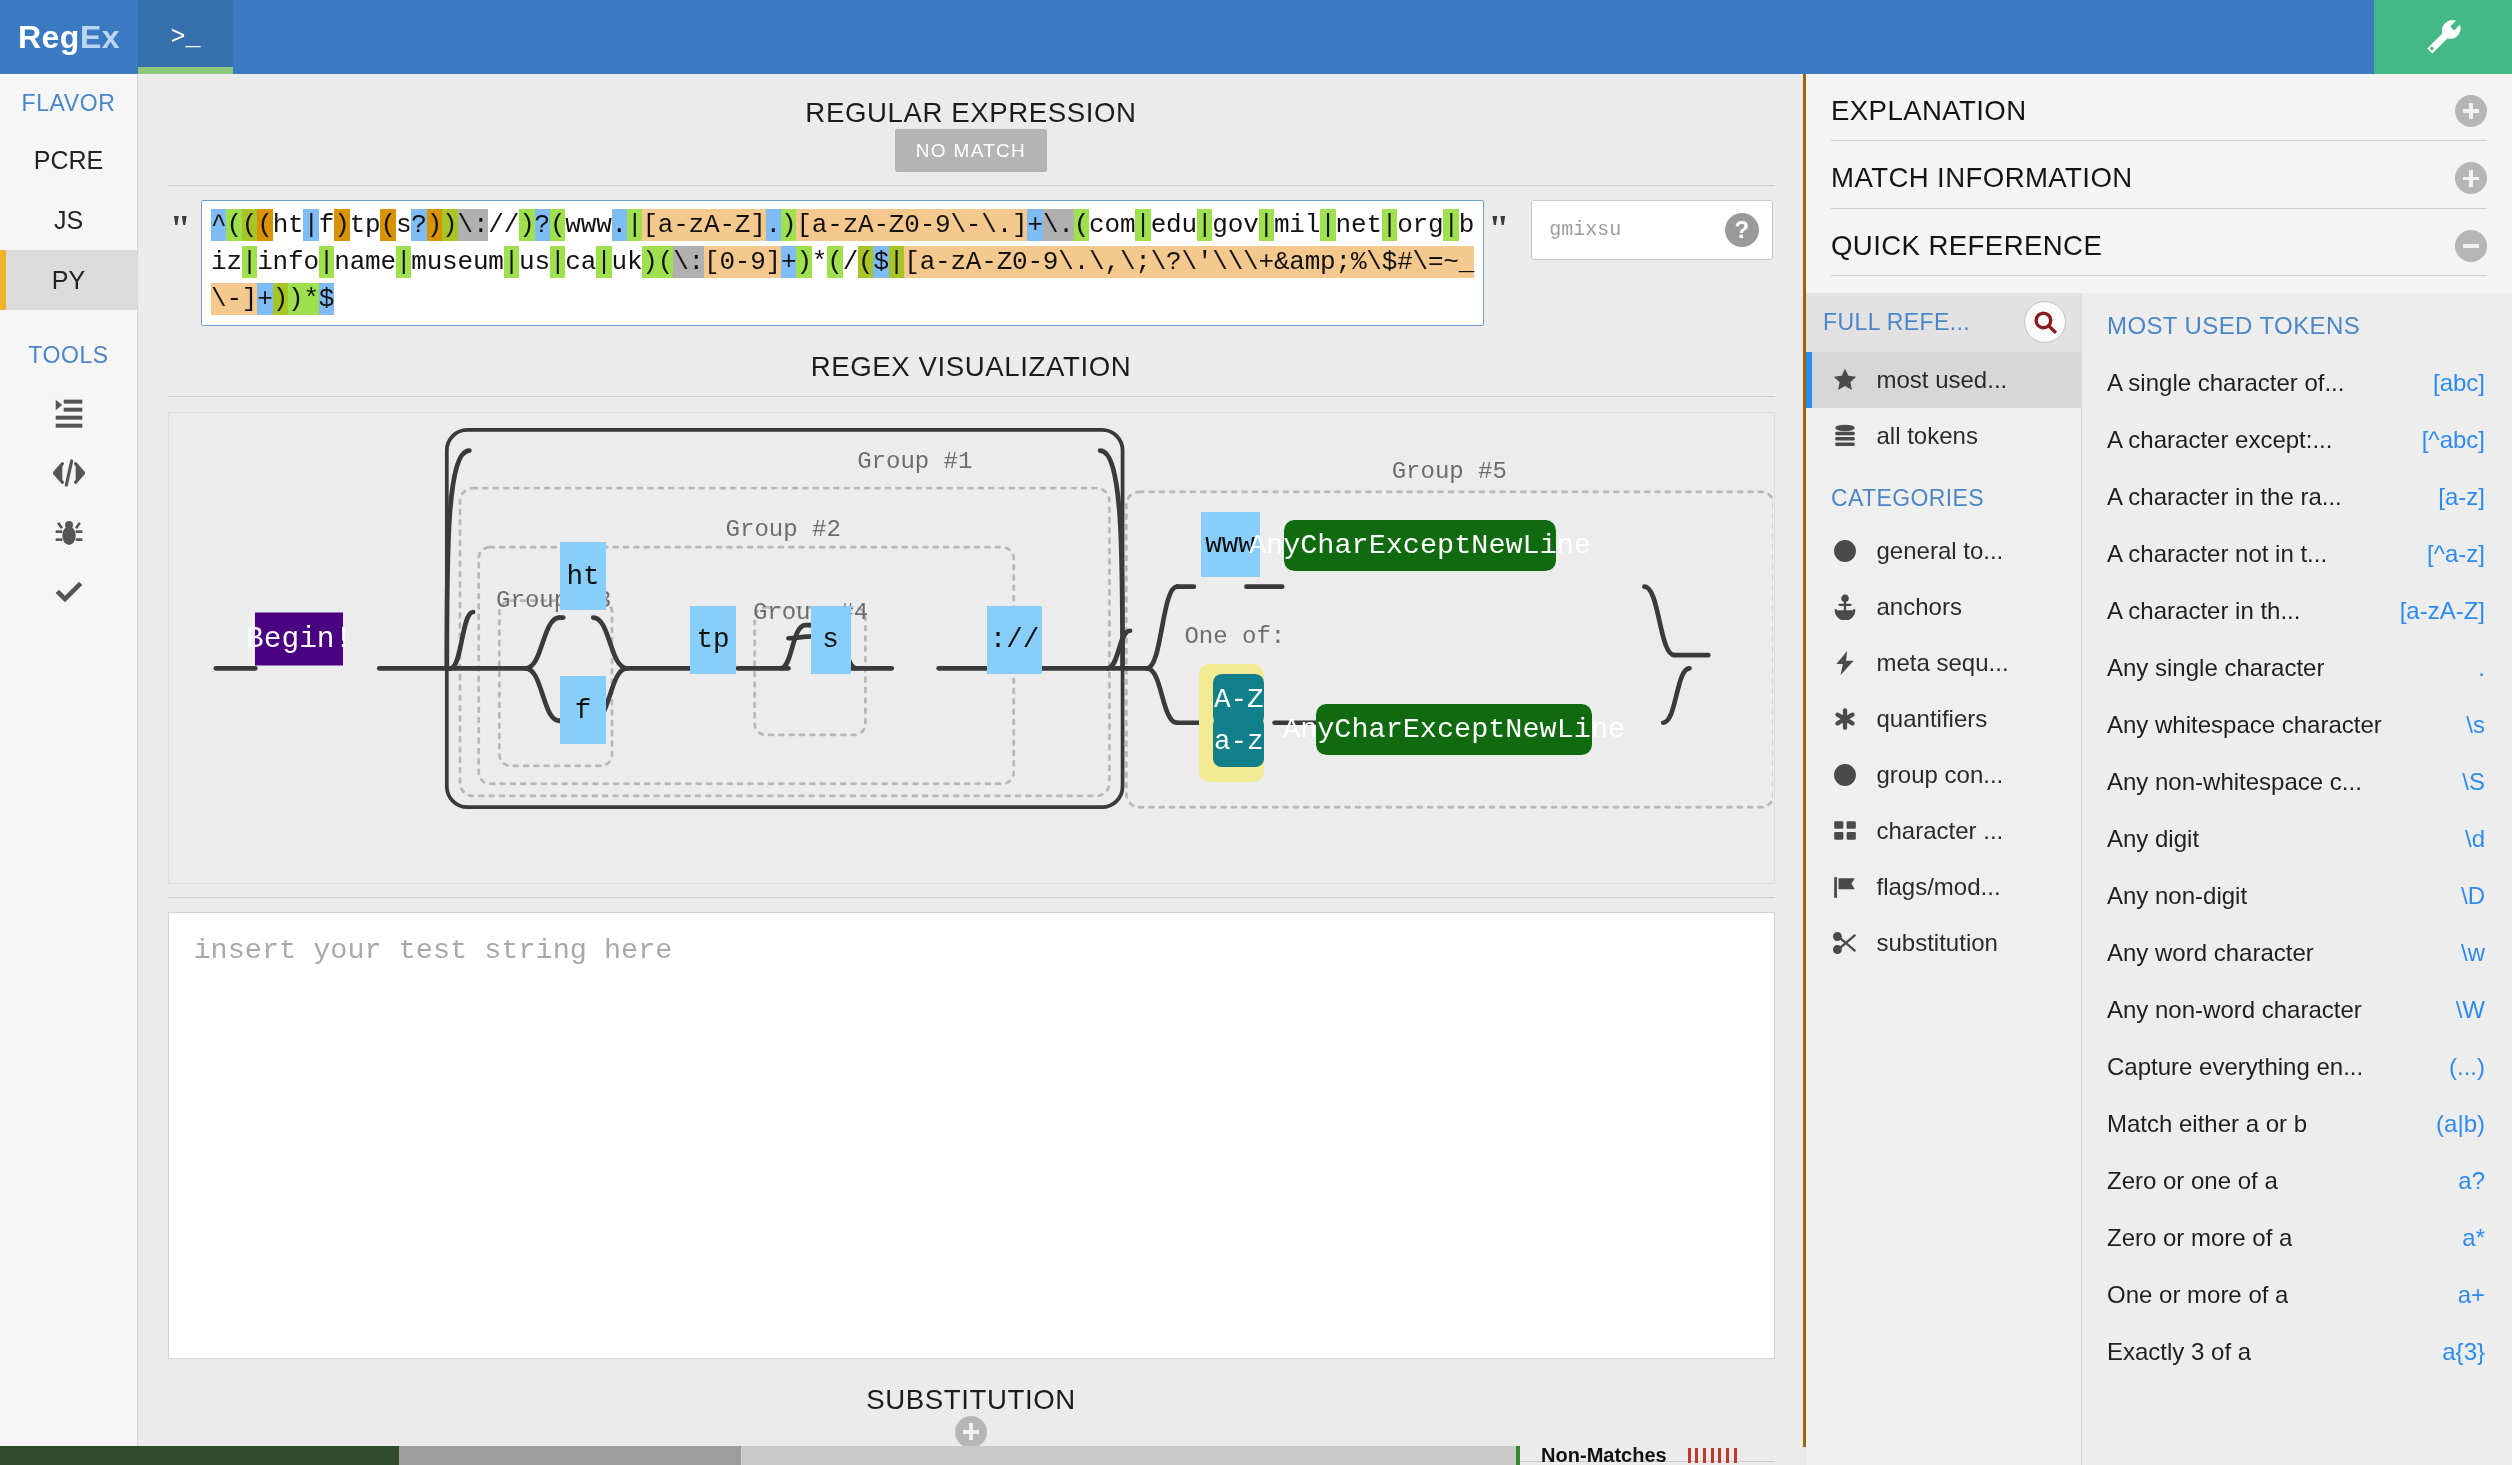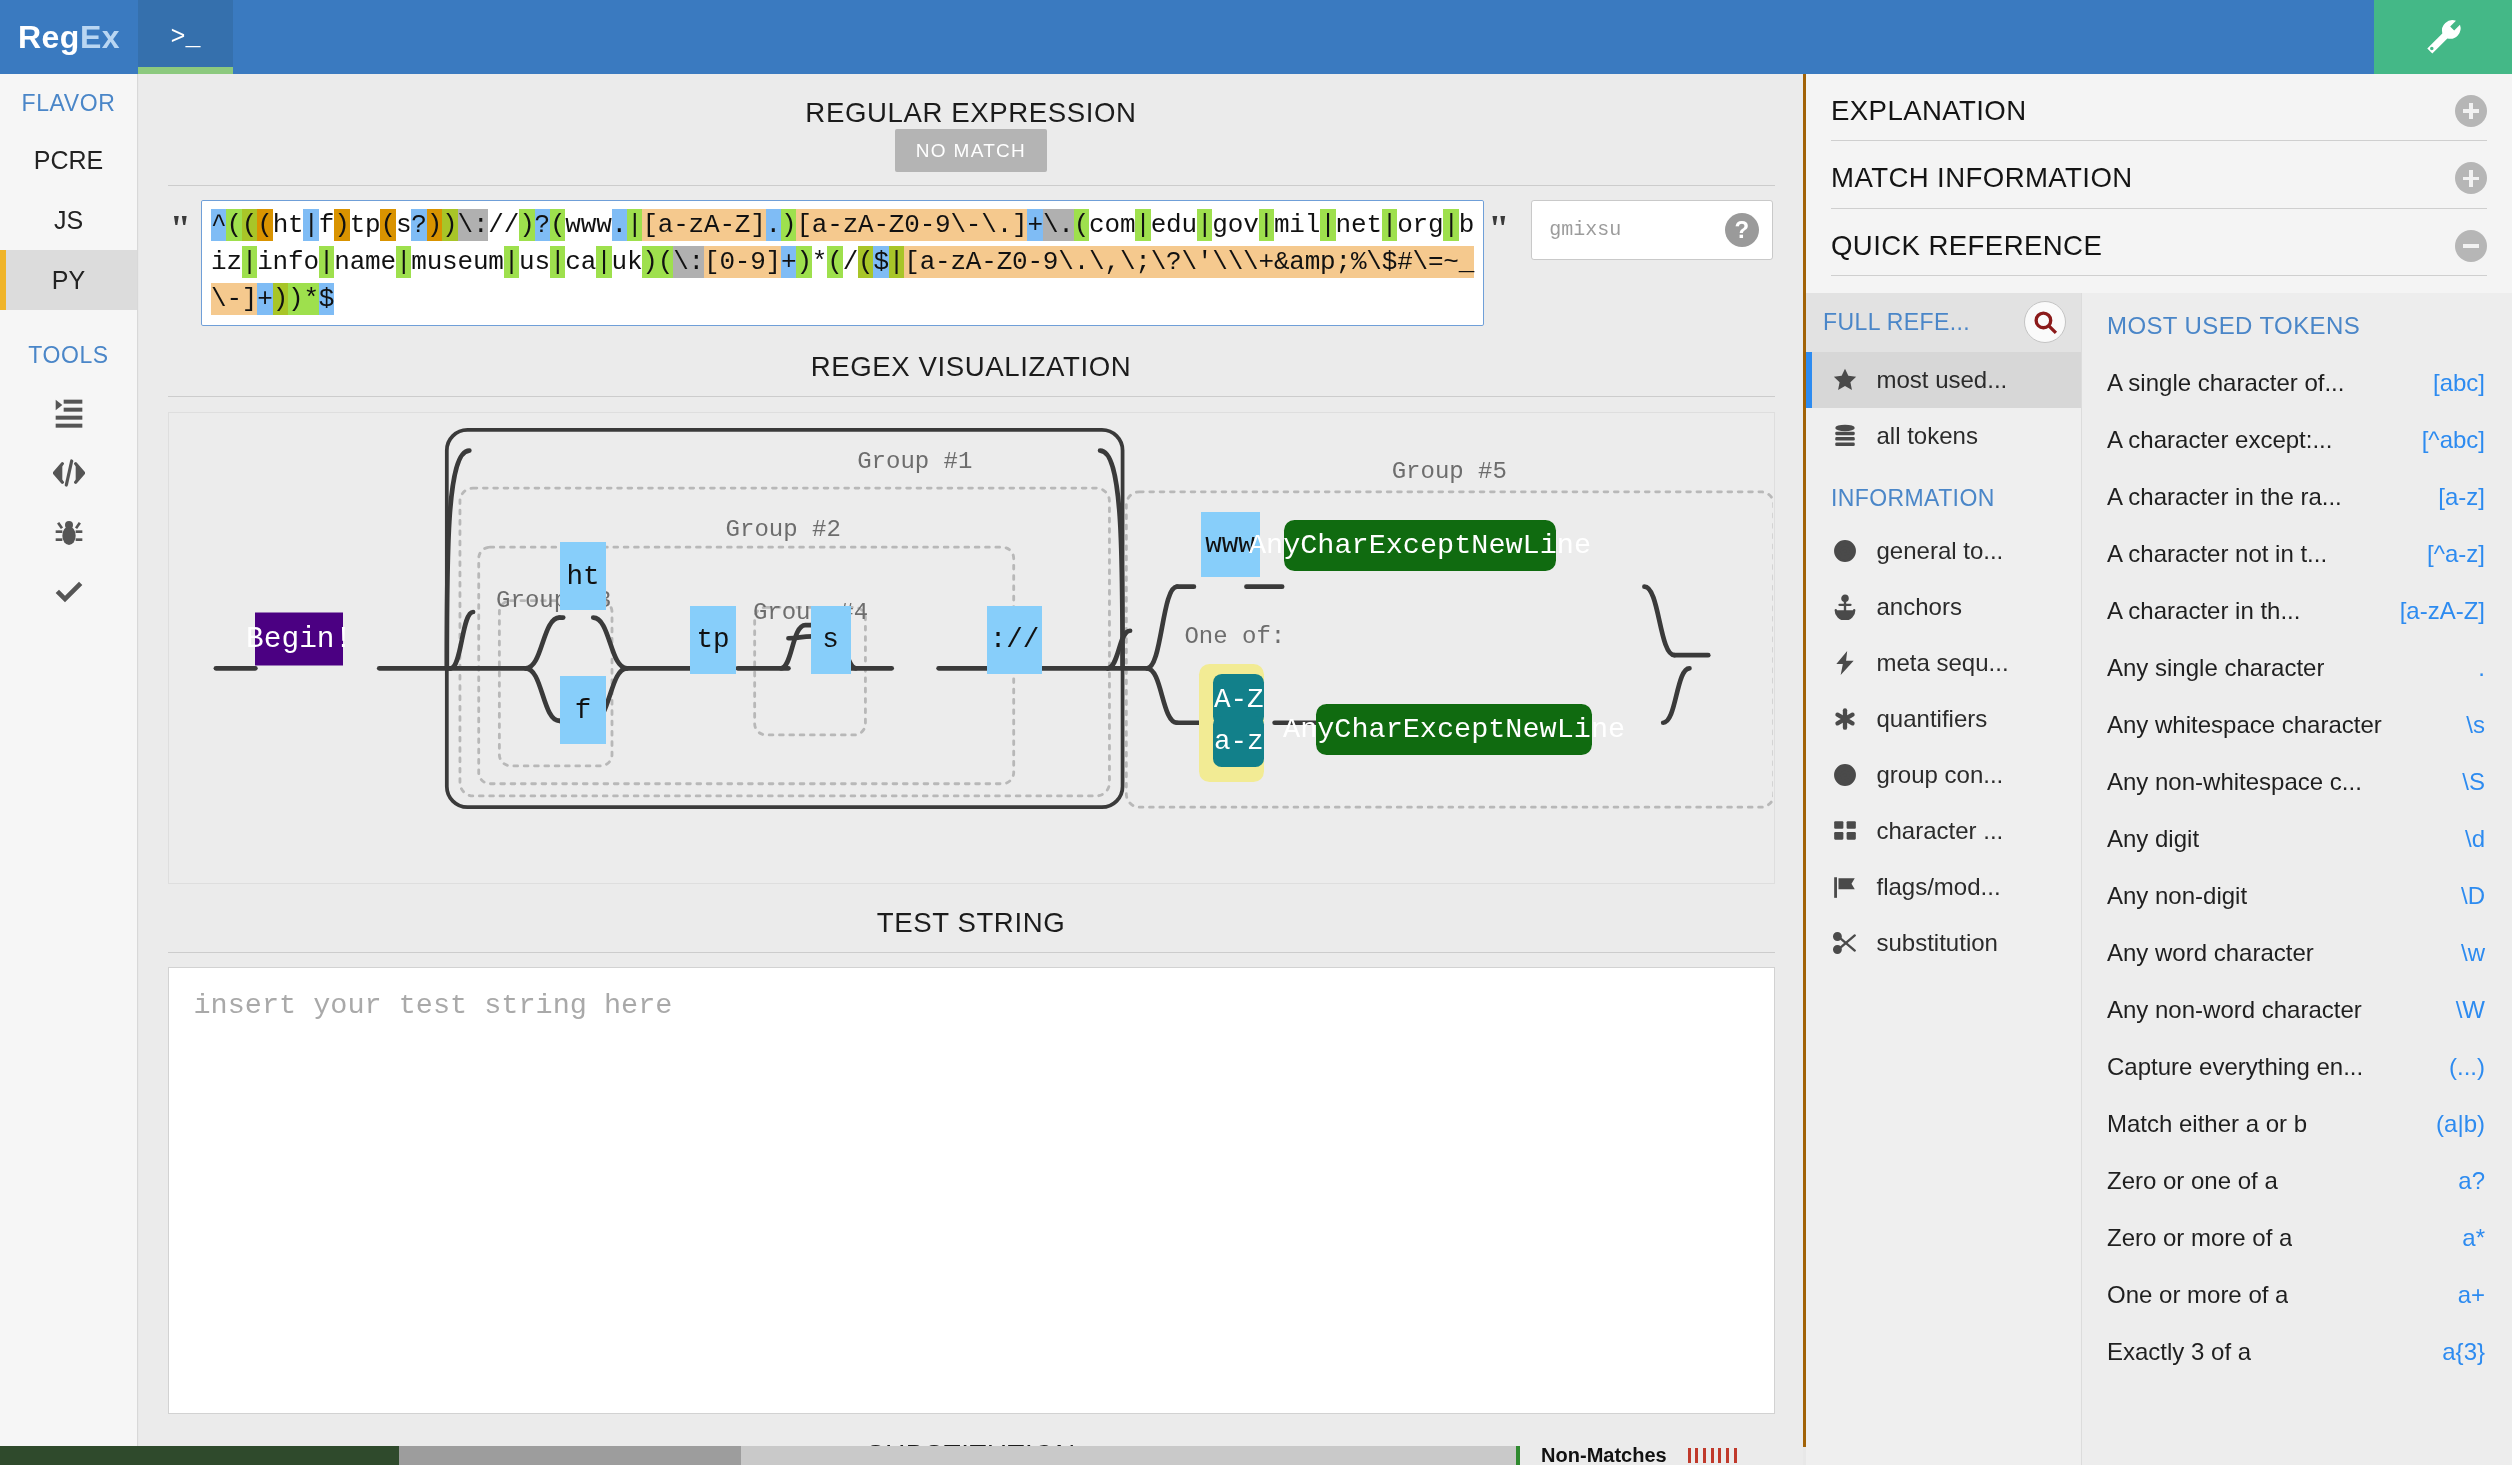--- a/index.html
+++ b/index.html
@@ -406,23 +406,20 @@
       <span>A-Z</span>
     </div>
     <div class="node n-teal" style="left:65.1%; top:64.5%; width:51px; height:51px;">
       <span>a-z</span>
     </div>
     <div class="node n-green" style="left:71.5%; top:62%; width:276px; height:51px;">
       <span>AnyCharExceptNewLine</span>
     </div>
   </div>
 
-  <div class="section-head" style="padding-top:23px">
-    <div class="section-title">TEST STRING</div>
-  </div>
   <div class="hr"></div>
 
   <div class="test-area">
     <span>insert your test string here</span>
   </div>
 
   <div class="section-head" style="padding-top:25px">
     <div class="section-title">SUBSTITUTION</div>
     <div class="circle-plus"></div>
   </div>
@@ -474,21 +471,21 @@
           <svg viewBox="0 0 24 24">
               <ellipse cx="12" cy="4.5" rx="9" ry="3"></ellipse>
               <rect x="3" y="8" width="18" height="3.2" rx="1.2"></rect>
               <rect x="3" y="13" width="18" height="3.2" rx="1.2"></rect>
               <rect x="3" y="18" width="18" height="3.2" rx="1.2"></rect>
             </svg>
         </span>
         <span>all tokens</span>
       </div>
 
-      <div class="qr-cat-head">INFORMATION</div>
+      <div class="qr-cat-head">CATEGORIES</div>
 
       <div class="qr-item">
         <span class="ico">
           <svg viewBox="0 0 24 24" fill="none" stroke="#4a4a4a" stroke-width="2.2">
               <circle cx="12" cy="12" r="9"></circle>
               <circle cx="12" cy="12" r="3" fill="#4a4a4a"></circle>
             </svg>
         </span>
         <span>general to...</span>
       </div>

